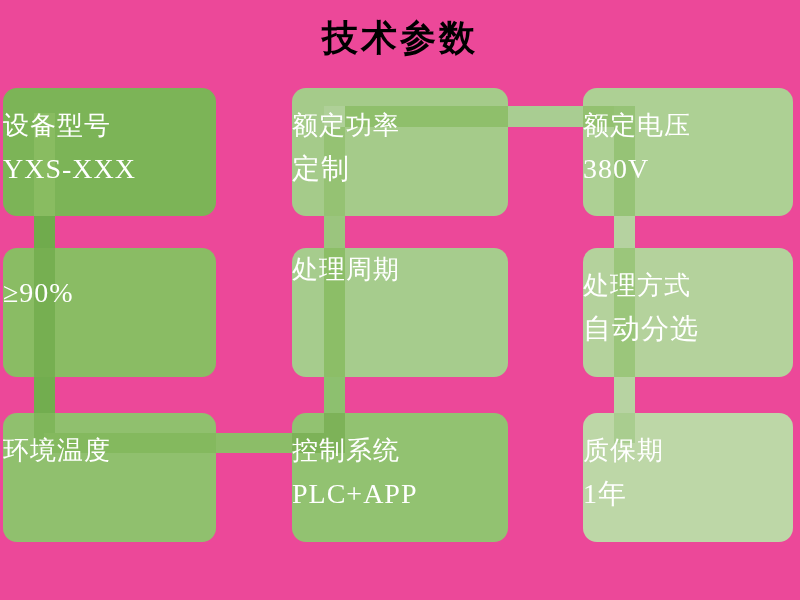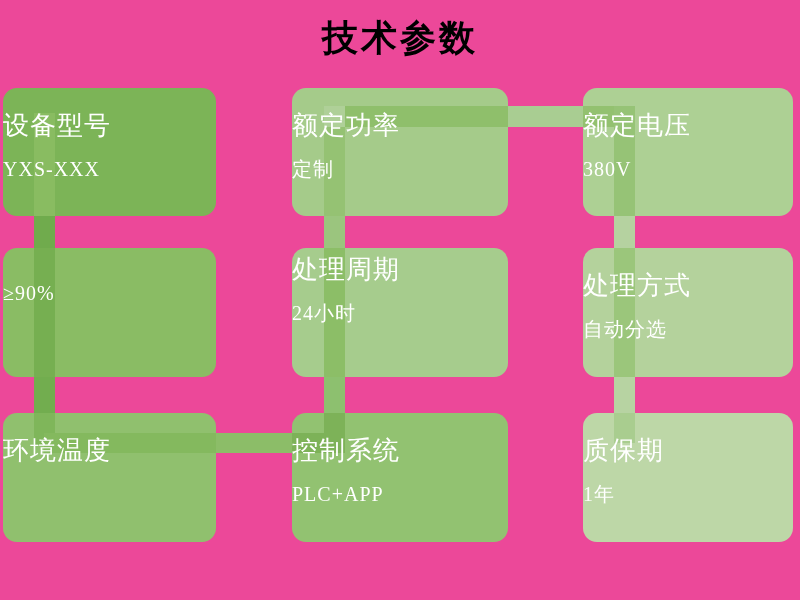--- a/index.html
+++ b/index.html
@@ -12,21 +12,21 @@
     text-align:center;font-family:"Liberation Sans","DejaVu Sans",sans-serif;
     font-size:36px;font-weight:600;letter-spacing:3px;color:#000;
   }
   .box{position:absolute;border-radius:14px;}
   .conn{position:absolute;}
   .label-wrap{
     position:absolute;display:flex;flex-direction:column;align-items:flex-start;
     padding-top:20px;box-sizing:border-box;color:#ffffff;text-align:center;
   }
   .box-title{font-size:26px;line-height:36px;letter-spacing:1px;}
-  .box-value{font-size:20px;line-height:34px;margin-top:8px;letter-spacing:1px;}
+  .box-value{font-size:28px;line-height:34px;margin-top:8px;letter-spacing:1px;}
 </style>
 </head>
 <body>
 
 <div class="stage">
 
   <h1 class="title">技术参数</h1>
 
   <div class="box" style="left: 3px; top: 88px; width: 213px; height: 128px; background: rgb(124, 180, 87);"></div>
   <div class="box" style="left: 292px; top: 88px; width: 216px; height: 128px; background: rgb(165, 203, 138);"></div>
@@ -75,21 +75,20 @@
   </div>
   <div class="label-wrap" style="left:583px;top:88px;width:210px;height:128px">
     <div class="box-title">额定电压</div>
     <div class="box-value">380V</div>
   </div>
   <div class="label-wrap" style="left:3px;top:248px;width:213px;height:129px">
     <div class="box-value">≥90%</div>
   </div>
   <div class="label-wrap" style="left:292px;top:232px;width:240px;height:129px">
     <div class="box-title">处理周期</div>
-    <div class="box-value">24小时</div>
   </div>
   <div class="label-wrap" style="left:583px;top:248px;width:210px;height:129px">
     <div class="box-title">处理方式</div>
     <div class="box-value">自动分选</div>
   </div>
   <div class="label-wrap" style="left:3px;top:413px;width:213px;height:146px">
     <div class="box-title">环境温度</div>
   </div>
   <div class="label-wrap" style="left:292px;top:413px;width:216px;height:129px">
     <div class="box-title">控制系统</div>

